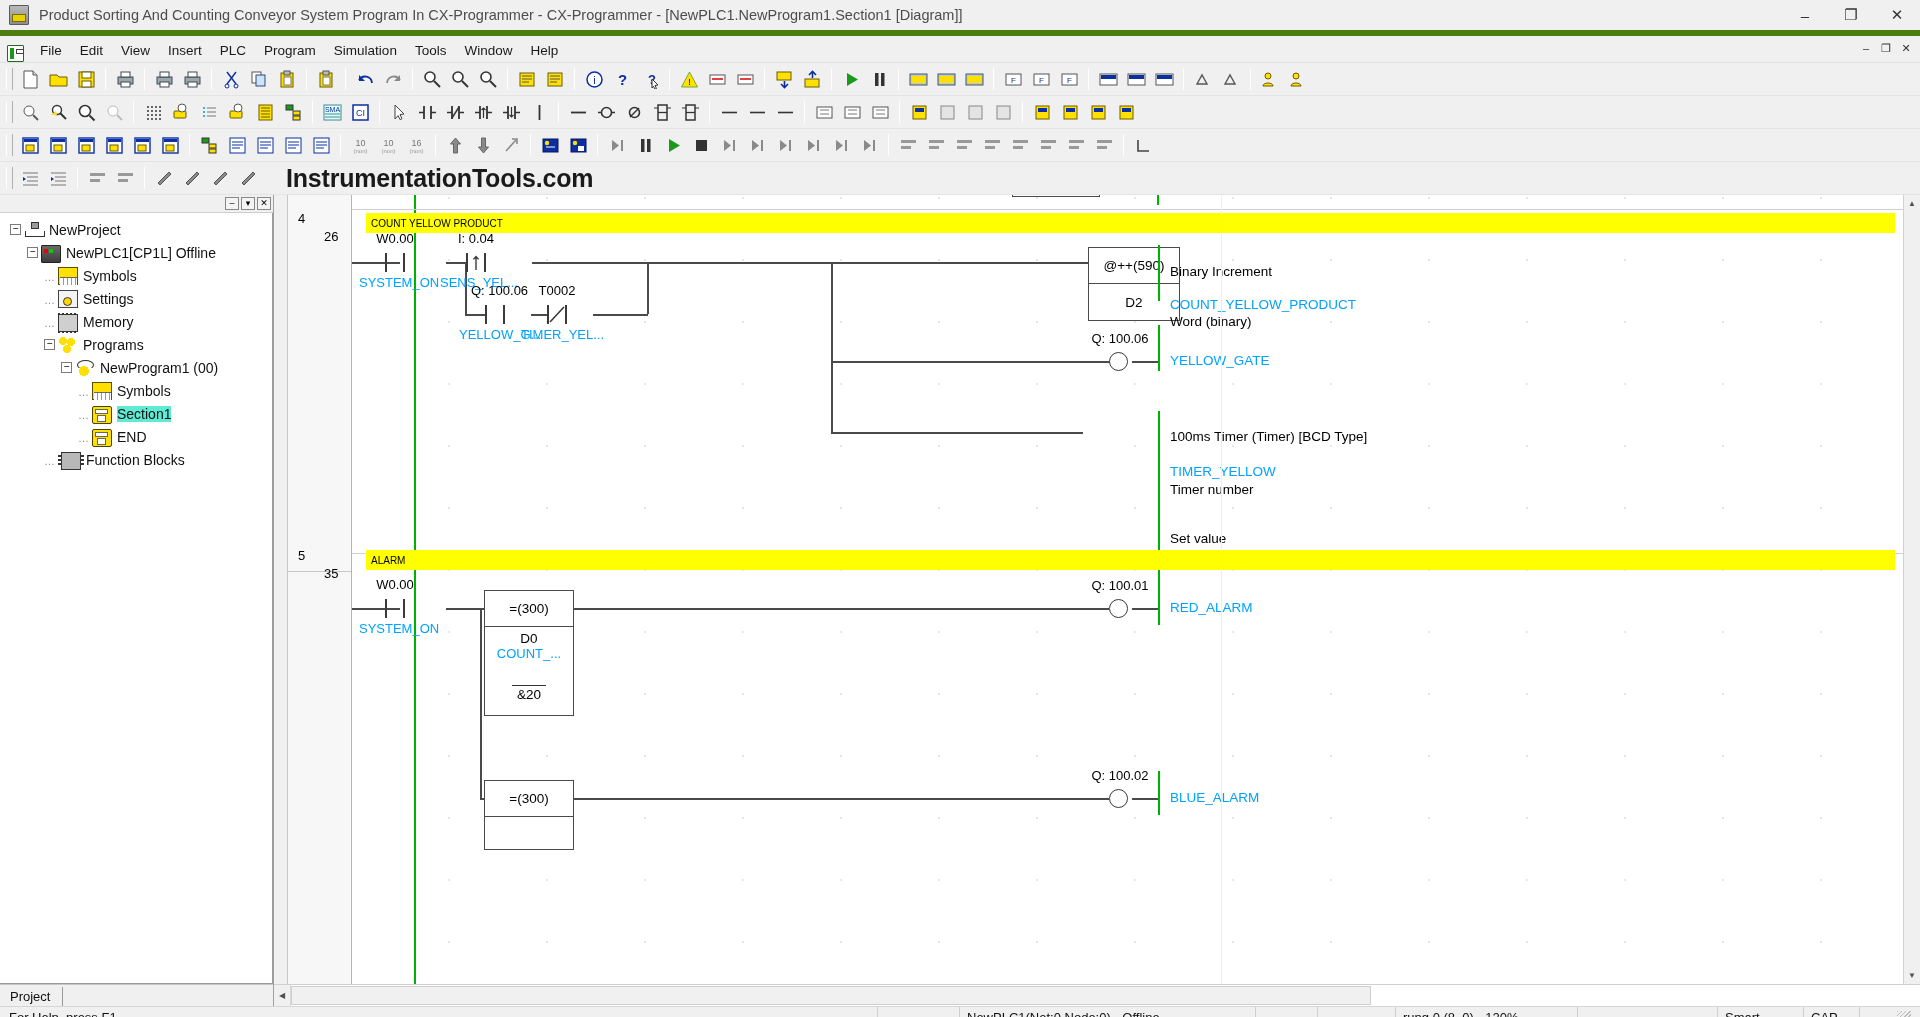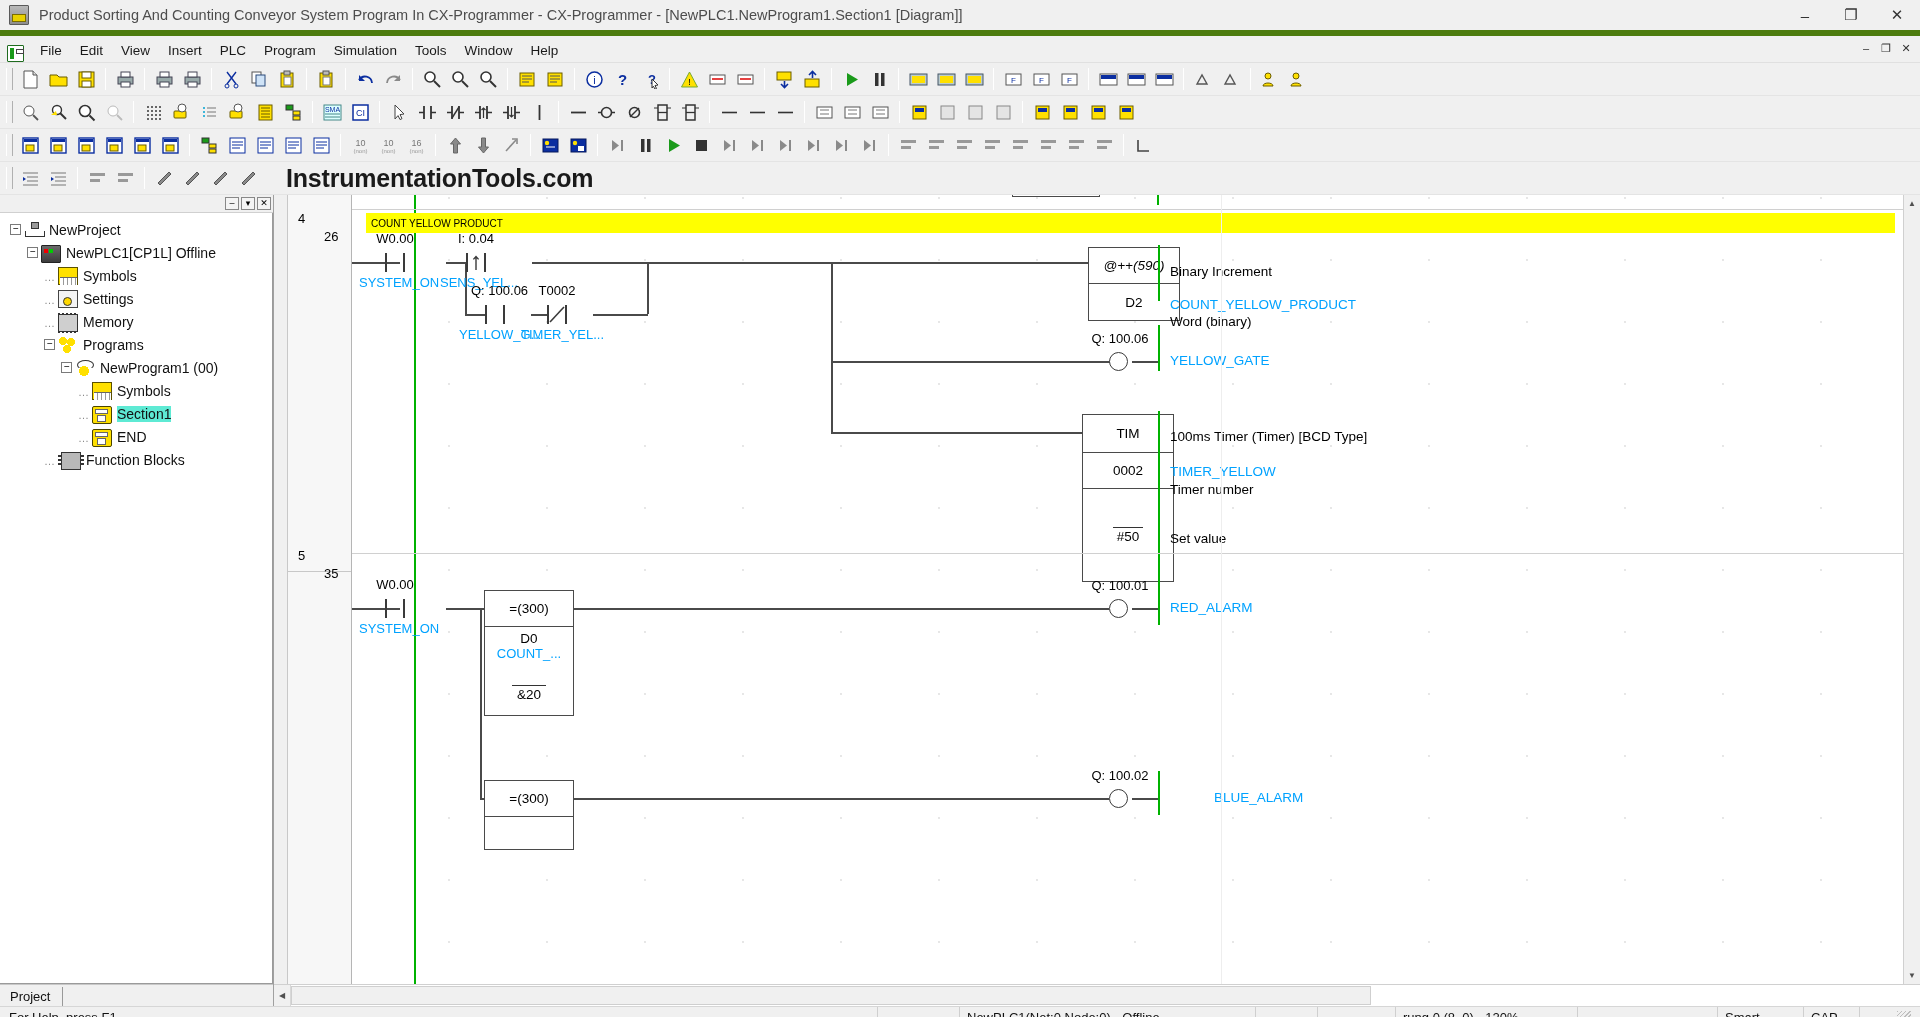--- a/index.html
+++ b/index.html
@@ -1235,57 +1235,47 @@
           <div class="contact" style="left: 195px; top: 110px; width: 20px; height: 19px;">
             <div class="bar l"></div>
             <div class="bar r"></div>
             <svg class="diag" viewBox="0 0 16 19">
               <path d="M1 17L15 2" stroke="#3a3a3a" stroke-width="1.6"></path>
             </svg>
           </div>
           <div class="addr" style="left: 181px; top: 88px; width: 48px; text-align: center;">T0002</div>
           <div class="symname" style="left: 169px; top: 132px; width: 72px; text-align: center;">TIMER_YEL...</div>
           <div class="instr-box" style="left: 736px; top: 52px; width: 92px; height: 74px;">
-            <div class="instr-row" style="height: 36px; font-style: italic;">
+            <div class="instr-row" style="height: 36px;">
               <div class="instr-op">@++(590)</div>
             </div>
             <div class="instr-row" style="height: 36px;">
               <div class="instr-op">D2</div>
             </div>
           </div>
           <div class="power-rail" style="left: 806px; top: 50px; height: 56px;"></div>
           <div class="desc" style="left: 818px; top: 69px;">Binary Increment</div>
           <div class="desc sym" style="left: 818px; top: 102px;">COUNT_YELLOW_PRODUCT</div>
           <div class="desc" style="left: 818px; top: 119px;">Word (binary)</div>
           <div class="wire-v" style="left: 479px; top: 67px; height: 108px;"></div>
           <div class="wire-h" style="left: 479px; top: 166px; width: 279px;"></div>
           <div class="wire-h" style="left: 780px; top: 166px; width: 26px;"></div>
           <div class="coil" style="left: 757px; top: 157px;"></div>
           <div class="addr" style="left: 730px; top: 136px; width: 76px; text-align: center;">Q: 100.06</div>
           <div class="power-rail" style="left: 806px; top: 130px; height: 46px;"></div>
           <div class="desc sym" style="left: 818px; top: 158px;">YELLOW_GATE</div>
           <div class="wire-v" style="left: 479px; top: 166px; height: 72px;"></div>
           <div class="wire-h" style="left: 479px; top: 237px; width: 252px;"></div>
-          <div class="instr-box" style="left: 730px; top: 219px; width: 92px; height: 168px;">
-            <div class="instr-row" style="height: 38px;">
-              <div class="instr-op">TIM</div>
-            </div>
-            <div class="instr-row" style="height: 36px;">
-              <div class="instr-op">0002</div>
-            </div>
-            <div class="instr-row" style="height: 94px; justify-content: center;">
-              <div class="instr-op" style="border-top: 1.5px solid rgb(51, 51, 51); padding: 0px 4px; line-height: 18px;">#50</div>
-            </div>
-          </div>
           <div class="power-rail" style="left: 806px; top: 216px; height: 174px;"></div>
           <div class="desc" style="left: 818px; top: 234px;">100ms Timer (Timer) [BCD Type]</div>
           <div class="desc sym" style="left: 818px; top: 269px;">TIMER_YELLOW</div>
           <div class="desc" style="left: 818px; top: 287px;">Timer number</div>
           <div class="desc" style="left: 818px; top: 336px;">Set value</div>
           <div class="rung-divider" style="top: 358px;"></div>
+          <div class="rung-comment" style="left: 14px; top: 355px; right: 8px;">ALARM</div>
           <div class="wire-h" style="left: 0px; top: 413px; width: 48px;"></div>
           <div class="wire-h" style="left: 94px; top: 413px; width: 38px;"></div>
           <div class="contact" style="left: 33px; top: 404px; width: 20px; height: 19px;">
             <div class="bar l"></div>
             <div class="bar r"></div>
           </div>
           <div class="addr" style="left: 19px; top: 382px; width: 48px; text-align: center;">W0.00</div>
           <div class="symname" style="left: 7px; top: 426px; width: 72px; text-align: center;">SYSTEM_ON</div>
           <div class="instr-box" style="left: 132px; top: 395px; width: 90px; height: 126px;">
             <div class="instr-row" style="height: 36px;">
@@ -1309,21 +1299,21 @@
             <div class="instr-row" style="height: 36px;">
               <div class="instr-op">=(300)</div>
             </div>
             <div class="instr-row" style="height: 34px;"></div>
           </div>
           <div class="wire-h" style="left: 222px; top: 603px; width: 535px;"></div>
           <div class="wire-h" style="left: 780px; top: 603px; width: 26px;"></div>
           <div class="coil" style="left: 757px; top: 594px;"></div>
           <div class="addr" style="left: 730px; top: 573px; width: 76px; text-align: center;">Q: 100.02</div>
           <div class="power-rail" style="left: 806px; top: 576px; height: 44px;"></div>
-          <div class="desc sym" style="left: 818px; top: 595px; margin-left: 44px;">BLUE_ALARM</div>
+          <div class="desc sym" style="left: 818px; top: 595px;">BLUE_ALARM</div>
           <div class="" style="position: absolute; left: 869px; top: 0px; bottom: 0px; width: 1px; background: rgb(238, 238, 238);"></div>
         </div>
       <div id="vscroll">
         <div class="sb-arrow">▲</div>
         <div style="flex:1"></div>
         <div class="sb-arrow">▼</div>
       </div>
     </div>
     <div id="hscroll-row">
       <div class="hsb-arrow">◀</div>

